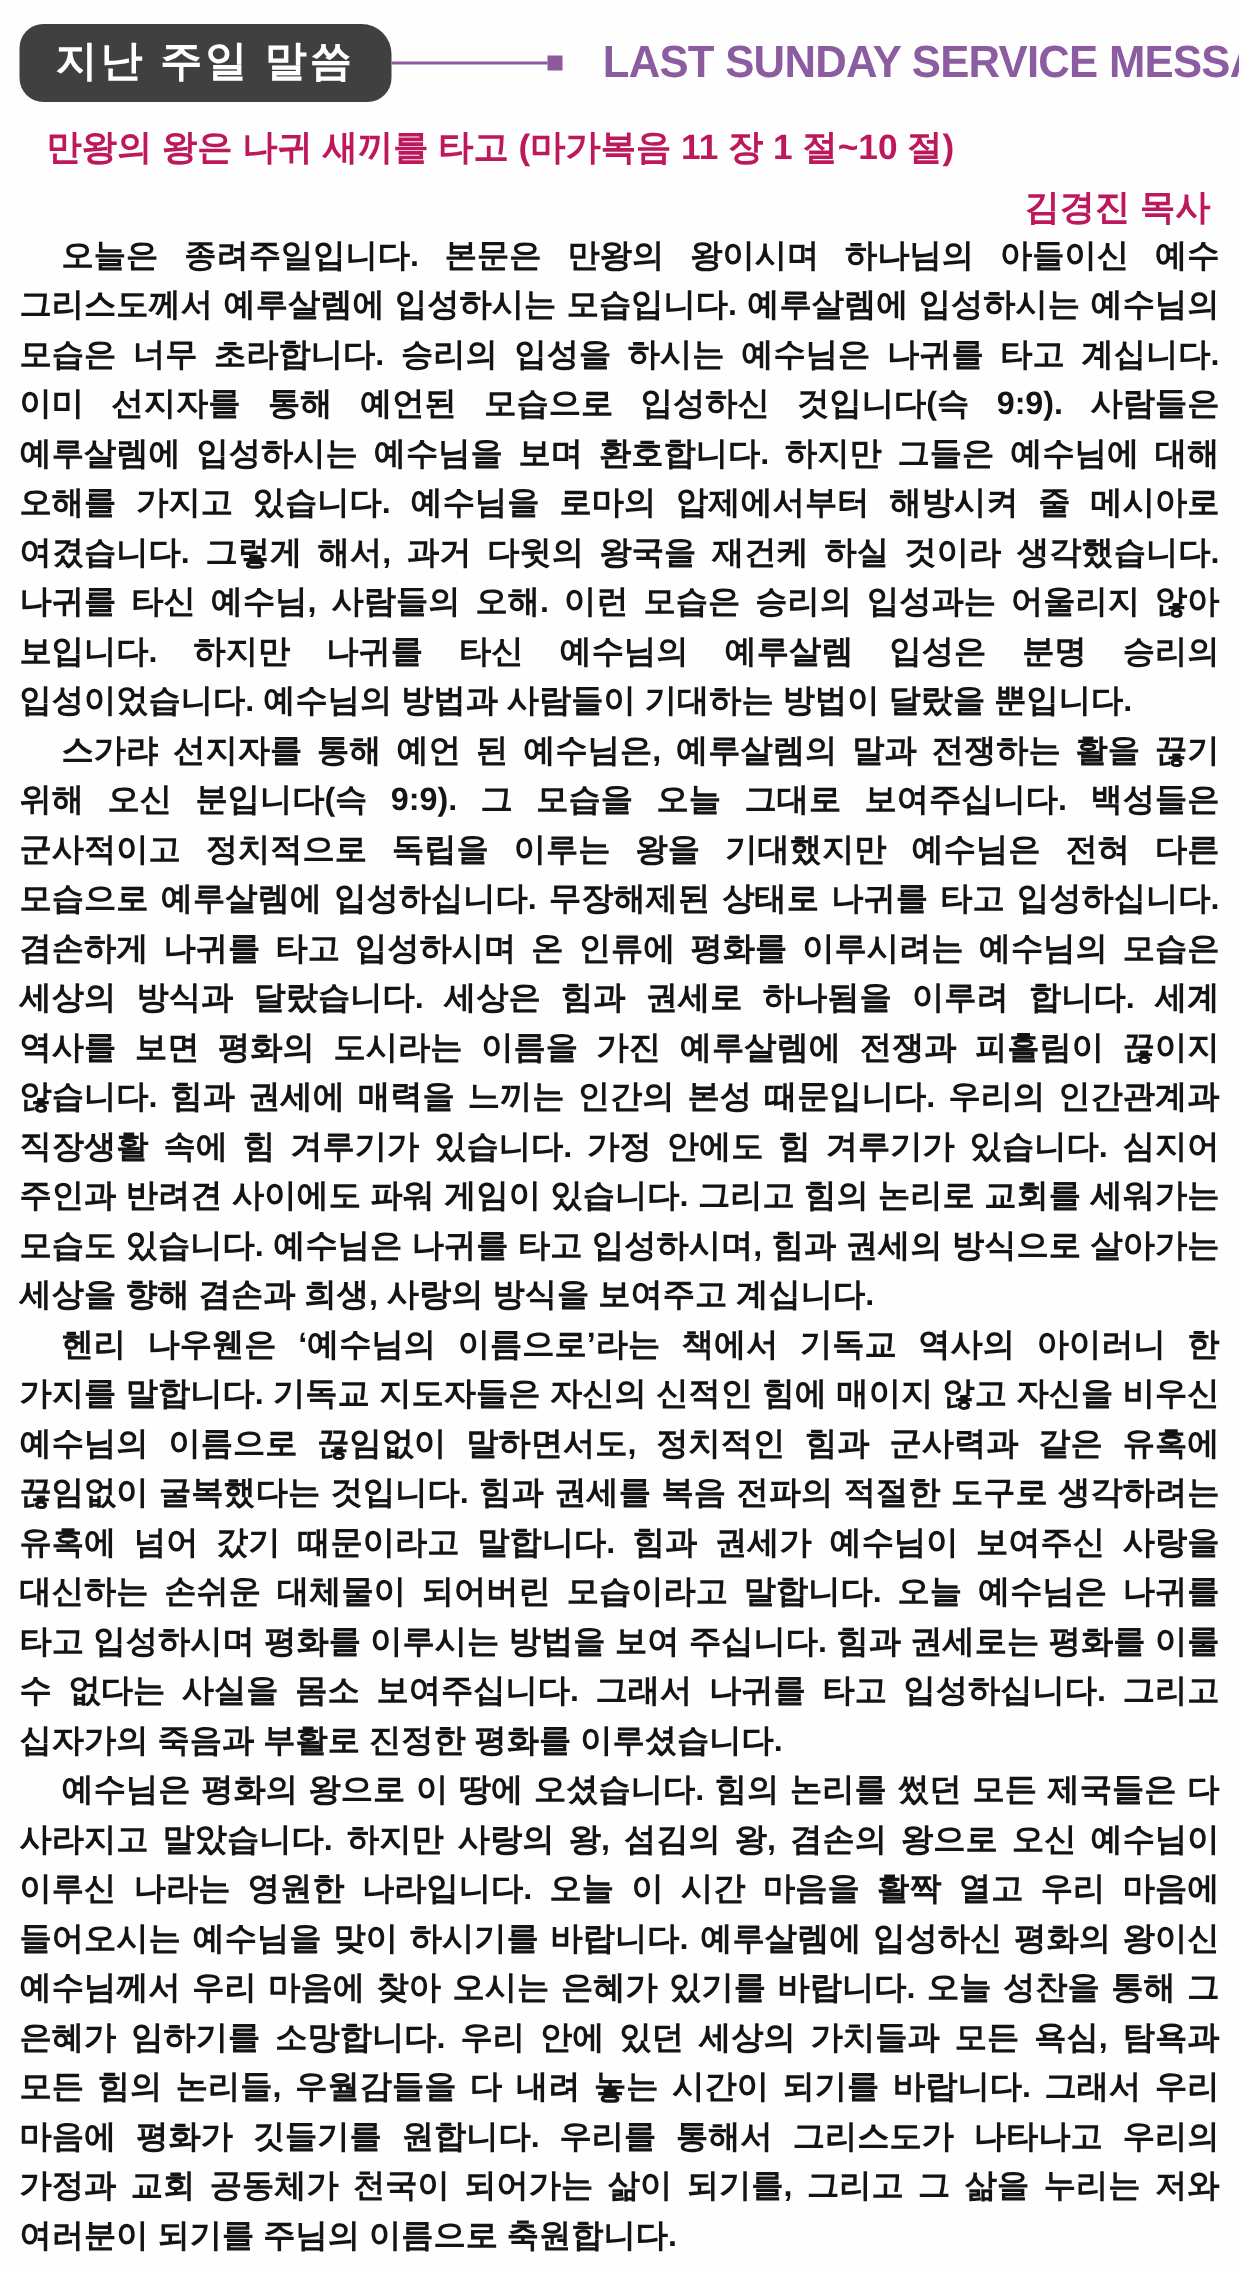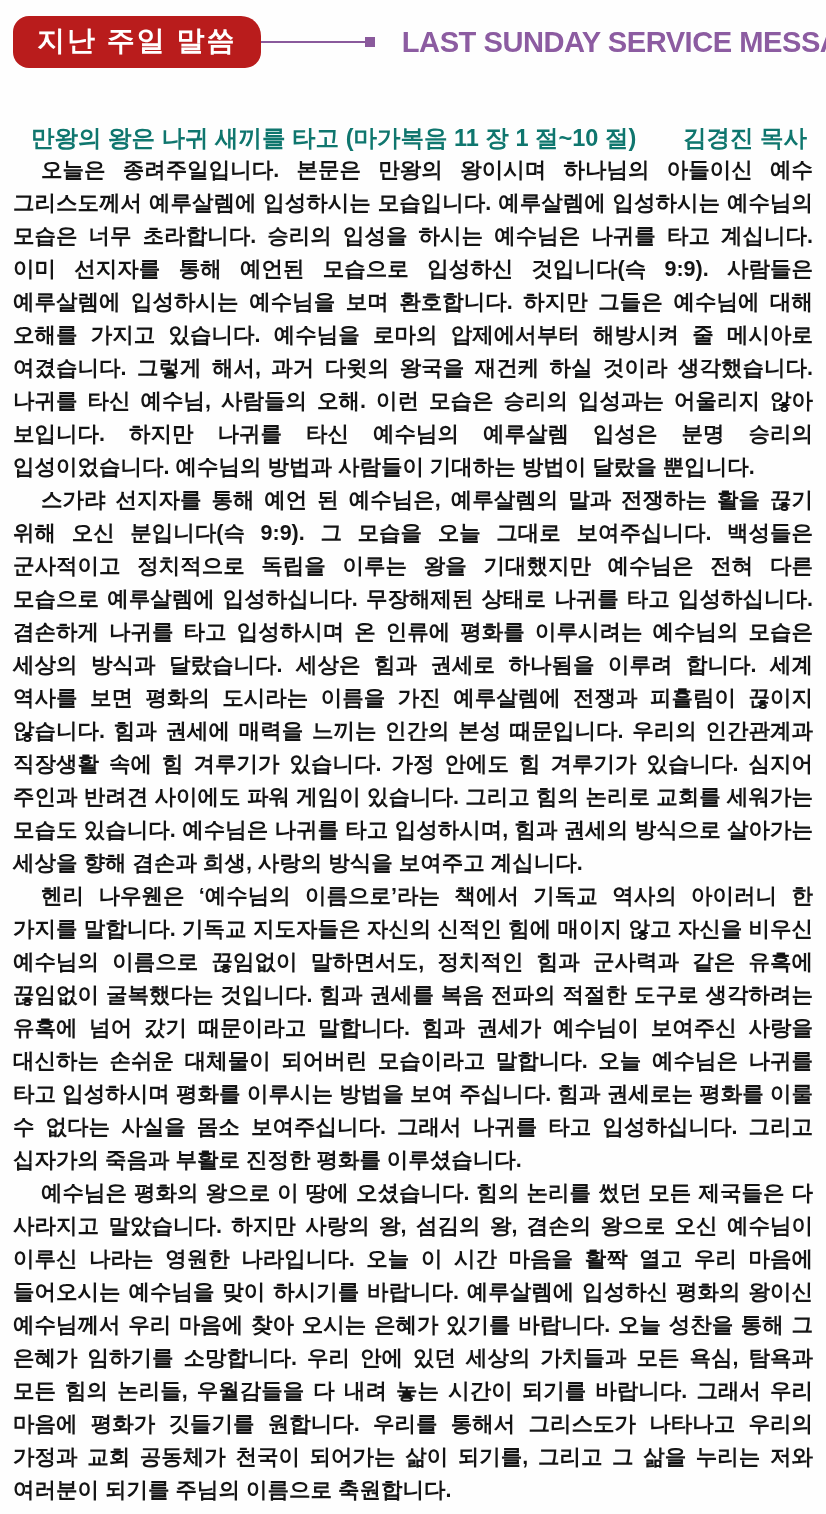--- a/index.html
+++ b/index.html
@@ -19,21 +19,21 @@
     overflow: hidden;
   }
   
   .header-row {
     display: flex;
     align-items: center;
     height: 56px;
     margin-bottom: 6px;
   }
   .badge {
-    background: #b91c1c;
+    background: #404040;
     color: #ffffff;
     font-weight: bold;
     font-size: 28px;
     letter-spacing: 2px;
     padding: 8px 24px 10px 24px;
     border-radius: 16px 20px 16px 16px;
     white-space: nowrap;
     line-height: 1.2;
   }
   .connector {
@@ -57,25 +57,25 @@
     letter-spacing: -0.5px;
     white-space: nowrap;
     text-align: right;
     transform: scaleX(0.97);
     transform-origin: right center;
   }
   
   .title-row {
     display: flex;
     justify-content: space-between;
-    align-items: flex-end;
+    align-items: flex-start;
     padding: 6px 6px 0 18px;
     font-weight: bold;
     font-size: 23.5px;
-    color: #0f766e;
+    color: #be185d;
     white-space: nowrap;
   }
   .pastor { margin-left: 20px; margin-top: 40px; }
   
   .content {
     margin-top: 0;
     font-weight: bold;
   }
   .content p {
     margin: 0;

